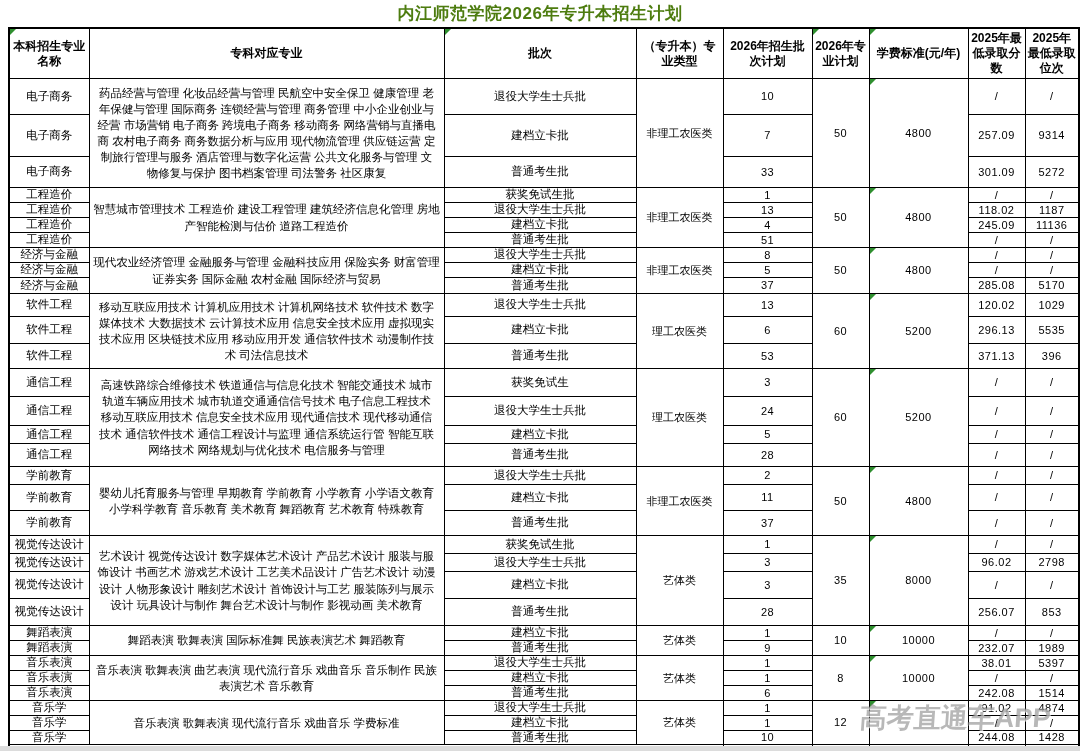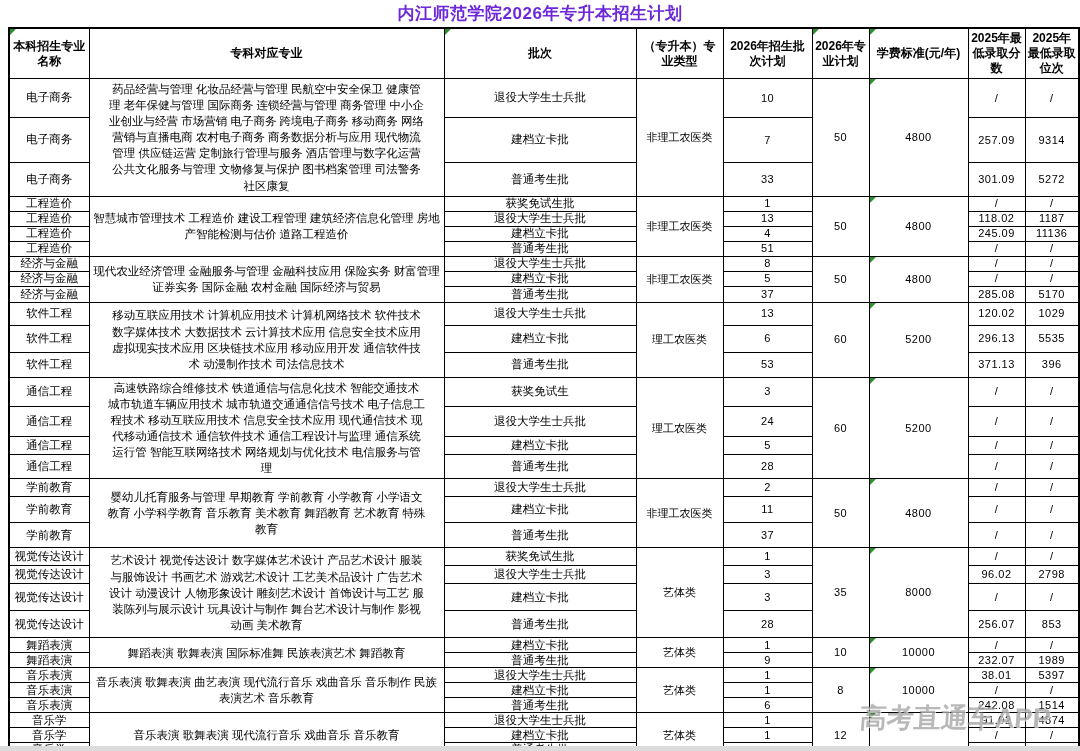--- a/index.html
+++ b/index.html
@@ -4,36 +4,36 @@
 <style>
   html,body{margin:0;padding:0;}
   body{
     width:1080px;height:751px;position:relative;overflow:hidden;
     background:#ffffff;
     font-family:"Liberation Sans",sans-serif;
     color:#000;
   }
   .page-title{
     position:absolute;top:2px;left:0;right:0;
-    text-align:center;font-size:17px;font-weight:bold;color:#6d28d9;
+    text-align:center;font-size:17px;font-weight:bold;color:#4d7c0f;
     letter-spacing:.5px;
   }
   .table-wrap{position:absolute;left:8px;top:27px;}
   table{
     border-collapse:collapse;table-layout:fixed;width:1070px;
     border:2px solid #000;background:#fff;
   }
   th,td{
     border:1px solid #000;
     text-align:center;vertical-align:middle;
     padding:0 2px;overflow:hidden;
   }
   th{font-size:12px;font-weight:bold;line-height:1.25;padding:2px;}
   td{font-size:11px;line-height:1.15;}
-  td.junior{font-size:11.5px;line-height:1.4;padding:2px 17px;}
+  td.junior{font-size:11.5px;line-height:1.4;padding:2px 6px;}
   td.batch{font-size:11.5px;}
   td.num{font-size:11px;letter-spacing:.5px;}
   tr.thin td{padding:0 2px;}
   .tri{position:relative;}
   .tri::before{
     content:"";position:absolute;top:0;left:0;width:0;height:0;
     border-top:6px solid #2f8f2f;border-right:6px solid transparent;
   }
   .watermark{
     position:absolute;left:860px;top:700px;z-index:5;
@@ -314,21 +314,21 @@
         </tr>
         <tr class="thin" style="height: 15px;">
           <td class="batch">音乐表演</td>
           <td class="batch">普通考生批</td>
           <td class="num">6</td>
           <td class="num">242.08</td>
           <td class="num">1514</td>
         </tr>
         <tr class="thin" style="height: 15px;">
           <td class="batch">音乐学</td>
-          <td class="junior" rowspan="3">音乐表演 歌舞表演 现代流行音乐 戏曲音乐 音乐教育</td>
+          <td class="junior" rowspan="3">音乐表演 歌舞表演 现代流行音乐 戏曲音乐 学费标准</td>
           <td class="batch">退役大学生士兵批</td>
           <td rowspan="3">艺体类</td>
           <td class="num">1</td>
           <td class="num" rowspan="3">12</td>
           <td class="num tri" rowspan="3"></td>
           <td class="num">91.02</td>
           <td class="num">4874</td>
         </tr>
         <tr class="thin" style="height: 15px;">
           <td class="batch">音乐学</td>

